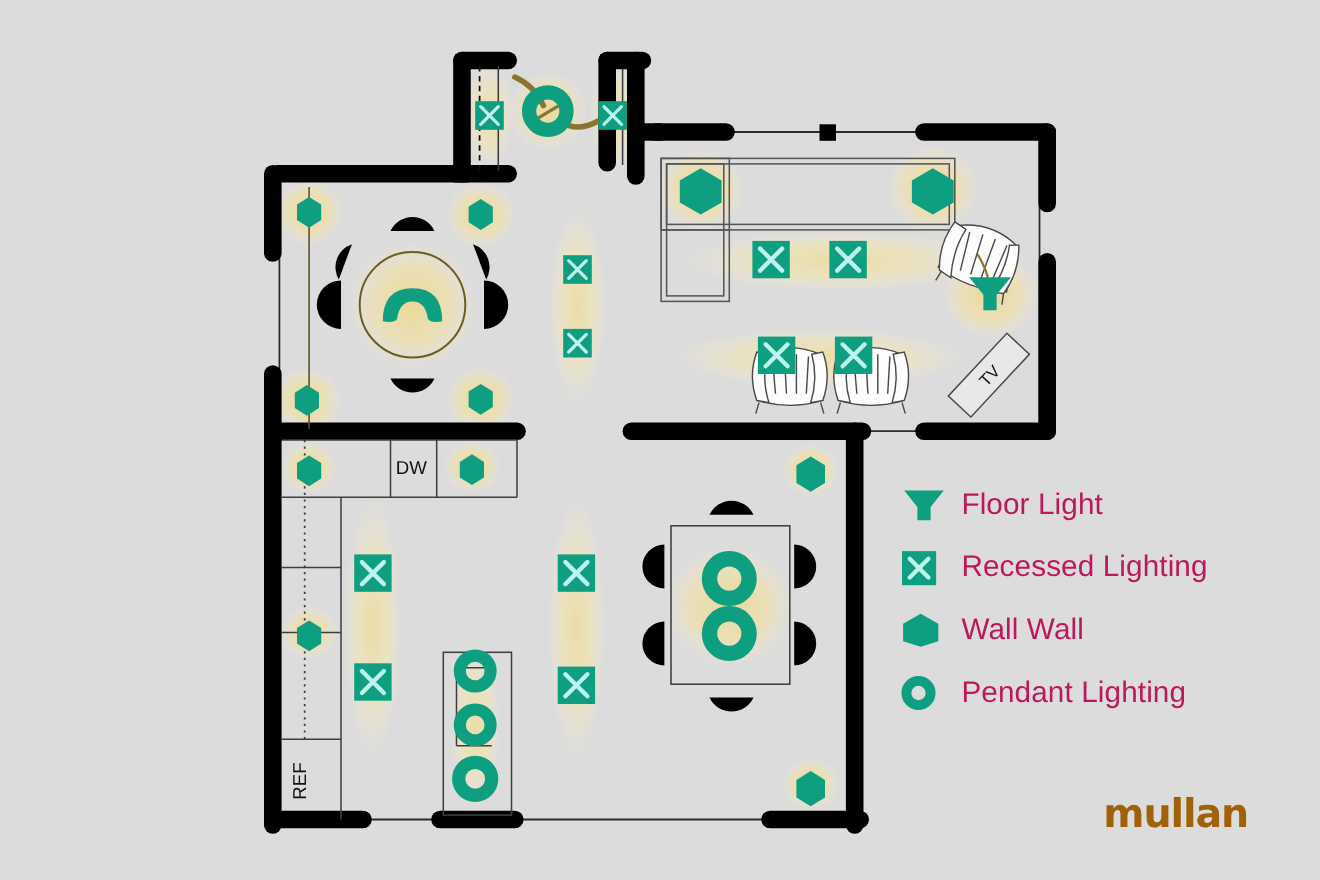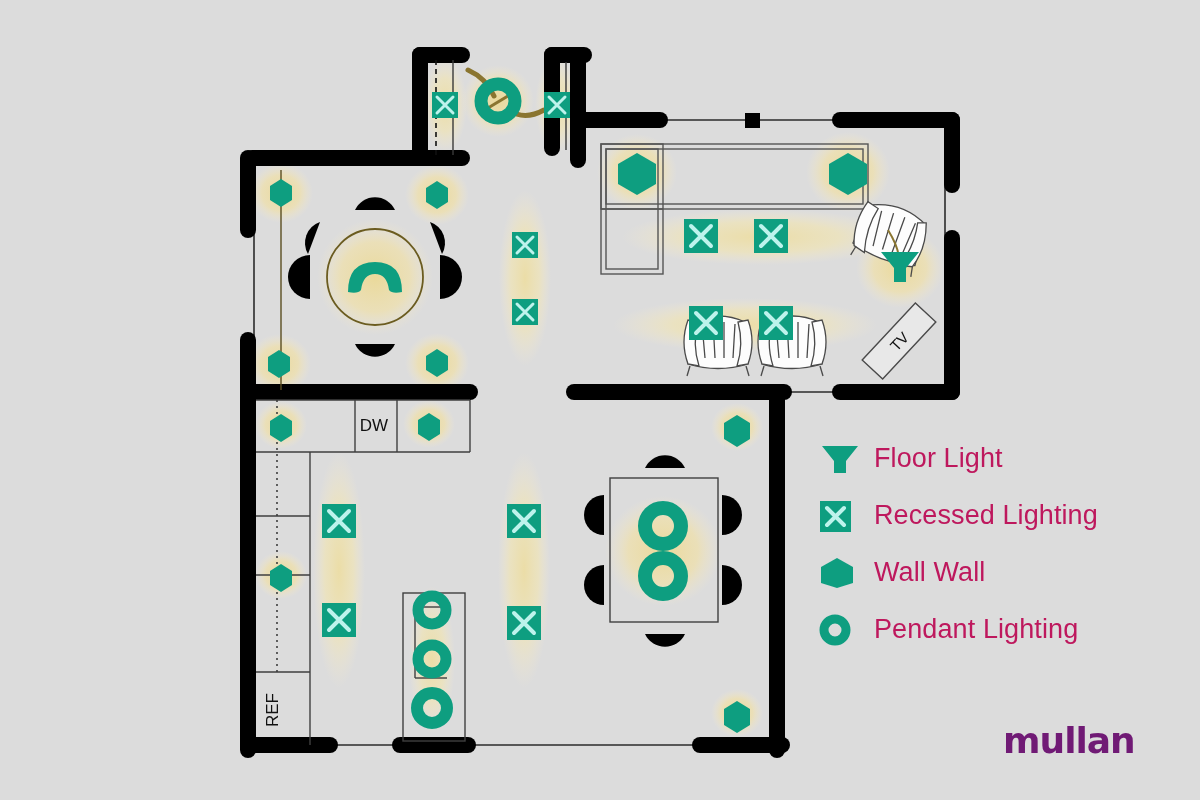--- a/index.html
+++ b/index.html
@@ -32,21 +32,21 @@
     letter-spacing:.1px;
     white-space:nowrap;
   }
   .logo{
     position:absolute;
     left:1003px;top:723px;
     font-family:"DejaVu Sans", sans-serif;
     font-weight:700;
     font-size:36px;
     letter-spacing:-1px;
-    color:#701a75;
+    color:#a16207;
     line-height:1;
   }
 </style>
 </head>
 <body>
 
 <div id="stage">
 
 <svg width="1200" height="800" viewBox="0 0 1200 800">
   <defs>

